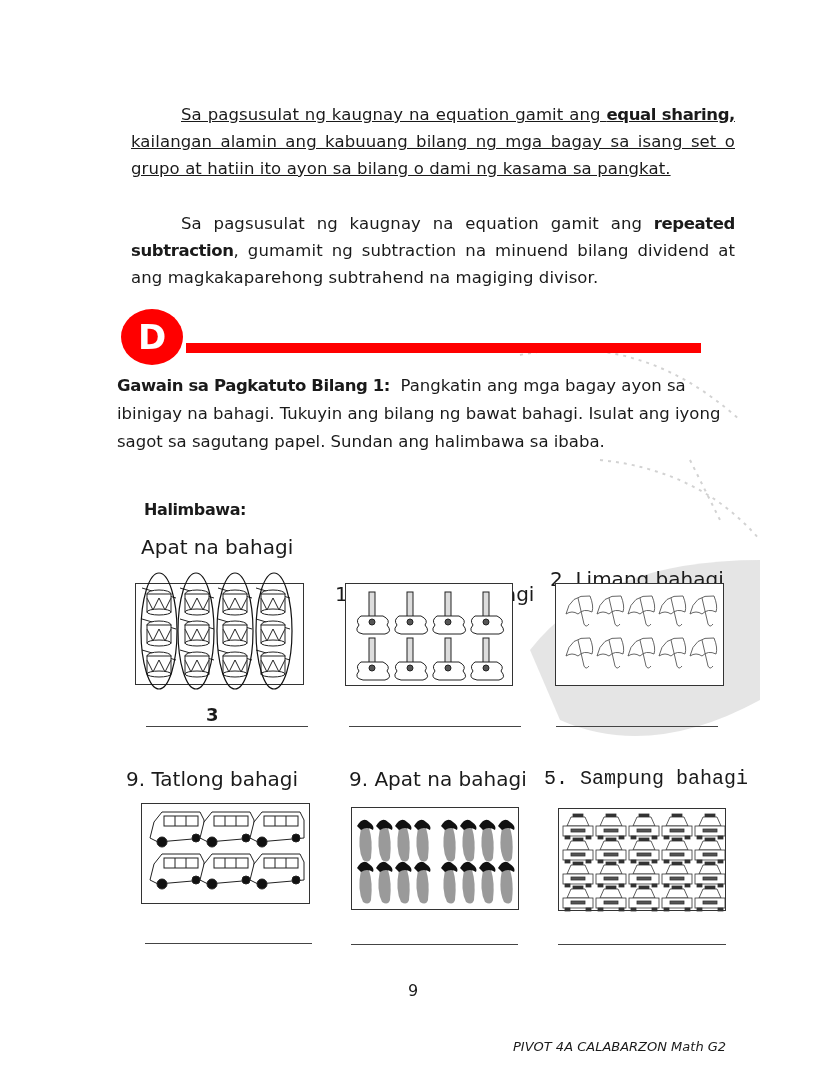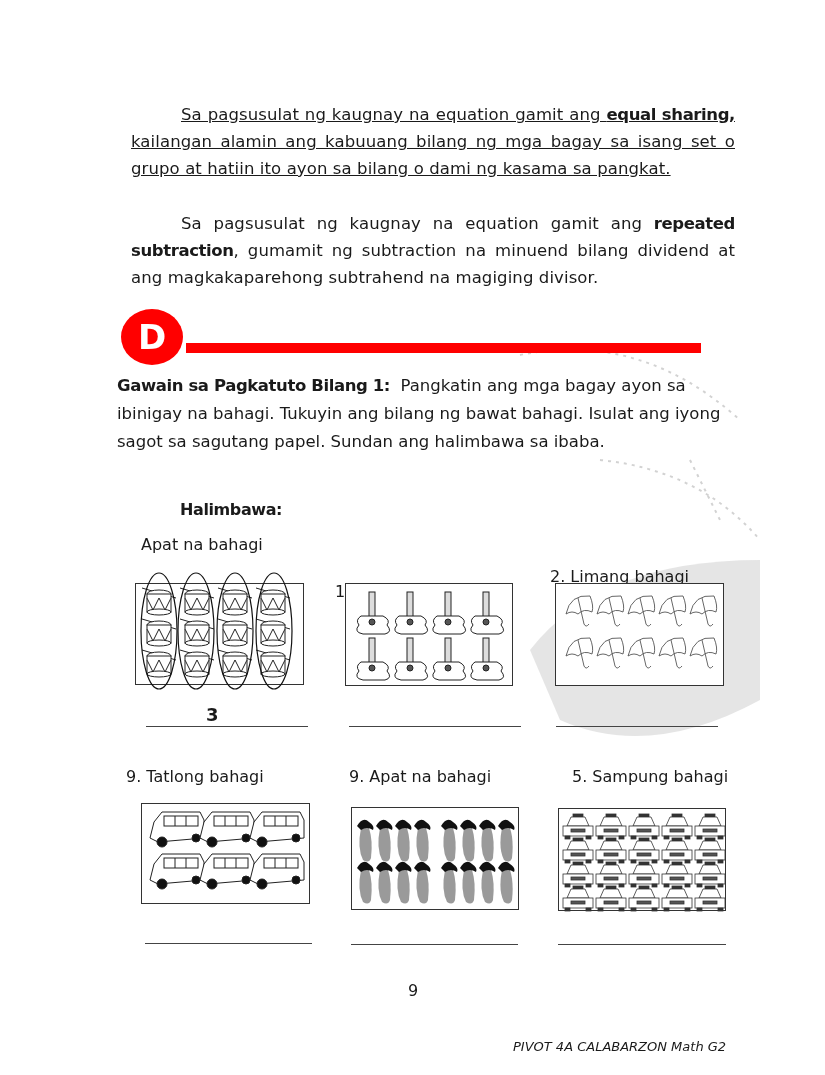--- a/index.html
+++ b/index.html
@@ -8,22 +8,22 @@
   .para { position:absolute; left:131px; width:604px; font-size:16.5px; line-height:27px;
           text-align:justify; letter-spacing:0.1px; }
   .para .ind { display:inline-block; width:50px; }
   .para b { font-weight:bold; letter-spacing:-0.4px; }
   .badge { position:absolute; left:121px; top:309px; width:62px; height:56px; border-radius:50%;
            background:#ff0000; color:#fff; font-weight:bold; font-size:34px; text-align:center;
            line-height:56px; }
   .redbar { position:absolute; left:186px; top:343px; width:515px; height:10px; background:#ff0000; }
   .task { position:absolute; left:117px; top:372px; width:620px; font-size:16.5px; line-height:28px; }
   .task b { font-weight:bold; letter-spacing:-0.4px; }
-  .halim { position:absolute; left:144px; top:500px; font-size:16px; font-weight:bold; letter-spacing:-0.4px;margin-left:36px; }
-  .lbl { position:absolute; font-size:16px; white-space:nowrap; }
+  .halim { position:absolute; left:144px; top:500px; font-size:16px; font-weight:bold; letter-spacing:-0.4px; }
+  .lbl { position:absolute; font-size:20px; white-space:nowrap; }
   .box { position:absolute; border:1.5px solid #333; background:#fff; box-sizing:border-box; }
   .ansline { position:absolute; height:0; border-top:1px solid #444; }
   .answer { position:absolute; font-weight:bold; font-size:18px; }
   .footer-num { position:absolute; left:408px; top:981px; font-size:16px; }
   .footer-ttl { position:absolute; left:513px; top:1039px; font-size:13px; font-style:italic; }
   svg { position:absolute; left:0; top:0; }
   .stamp { position:absolute; pointer-events:none; }
 </style>
 </head>
 <body>
@@ -312,21 +312,21 @@
   </g>
 </svg>
 
 <div class="answer" style="left:206px;top:704px;">3</div>
 <div class="ansline" style="left:146px;top:726px;width:162px;"></div>
 <div class="ansline" style="left:349px;top:726px;width:172px;"></div>
 <div class="ansline" style="left:556px;top:726px;width:162px;"></div>
 
 <div class="lbl" style="left:126px;top:767px;">9.  Tatlong bahagi</div>
 <div class="lbl" style="left:349px;top:767px;">9. Apat na bahagi</div>
-<div class="lbl" style="left:572px;top:767px;">5. Sampung bahagi</div>
+<div class="lbl" style="left:544px;top:767px;font-family:Liberation Mono, monospace;">5. Sampung bahagi</div>
 
 <div class="box" style="left:141px;top:803px;width:169px;height:101px;">
     <svg id="pic3" width="169" height="101">
       <g transform="translate(6,4)">
         <g stroke="#222" stroke-width="1" fill="#fff">
           <path d="M6 14 L14 4 L52 4 L56 12 L56 30 L10 34 L2 30 Z"></path>
           <rect x="16" y="8" width="34" height="10" fill="#fff"></rect>
           <line x1="27" y1="8" x2="27" y2="18"></line>
           <line x1="38" y1="8" x2="38" y2="18"></line>
           <circle cx="14" cy="34" r="5" fill="#111"></circle>

